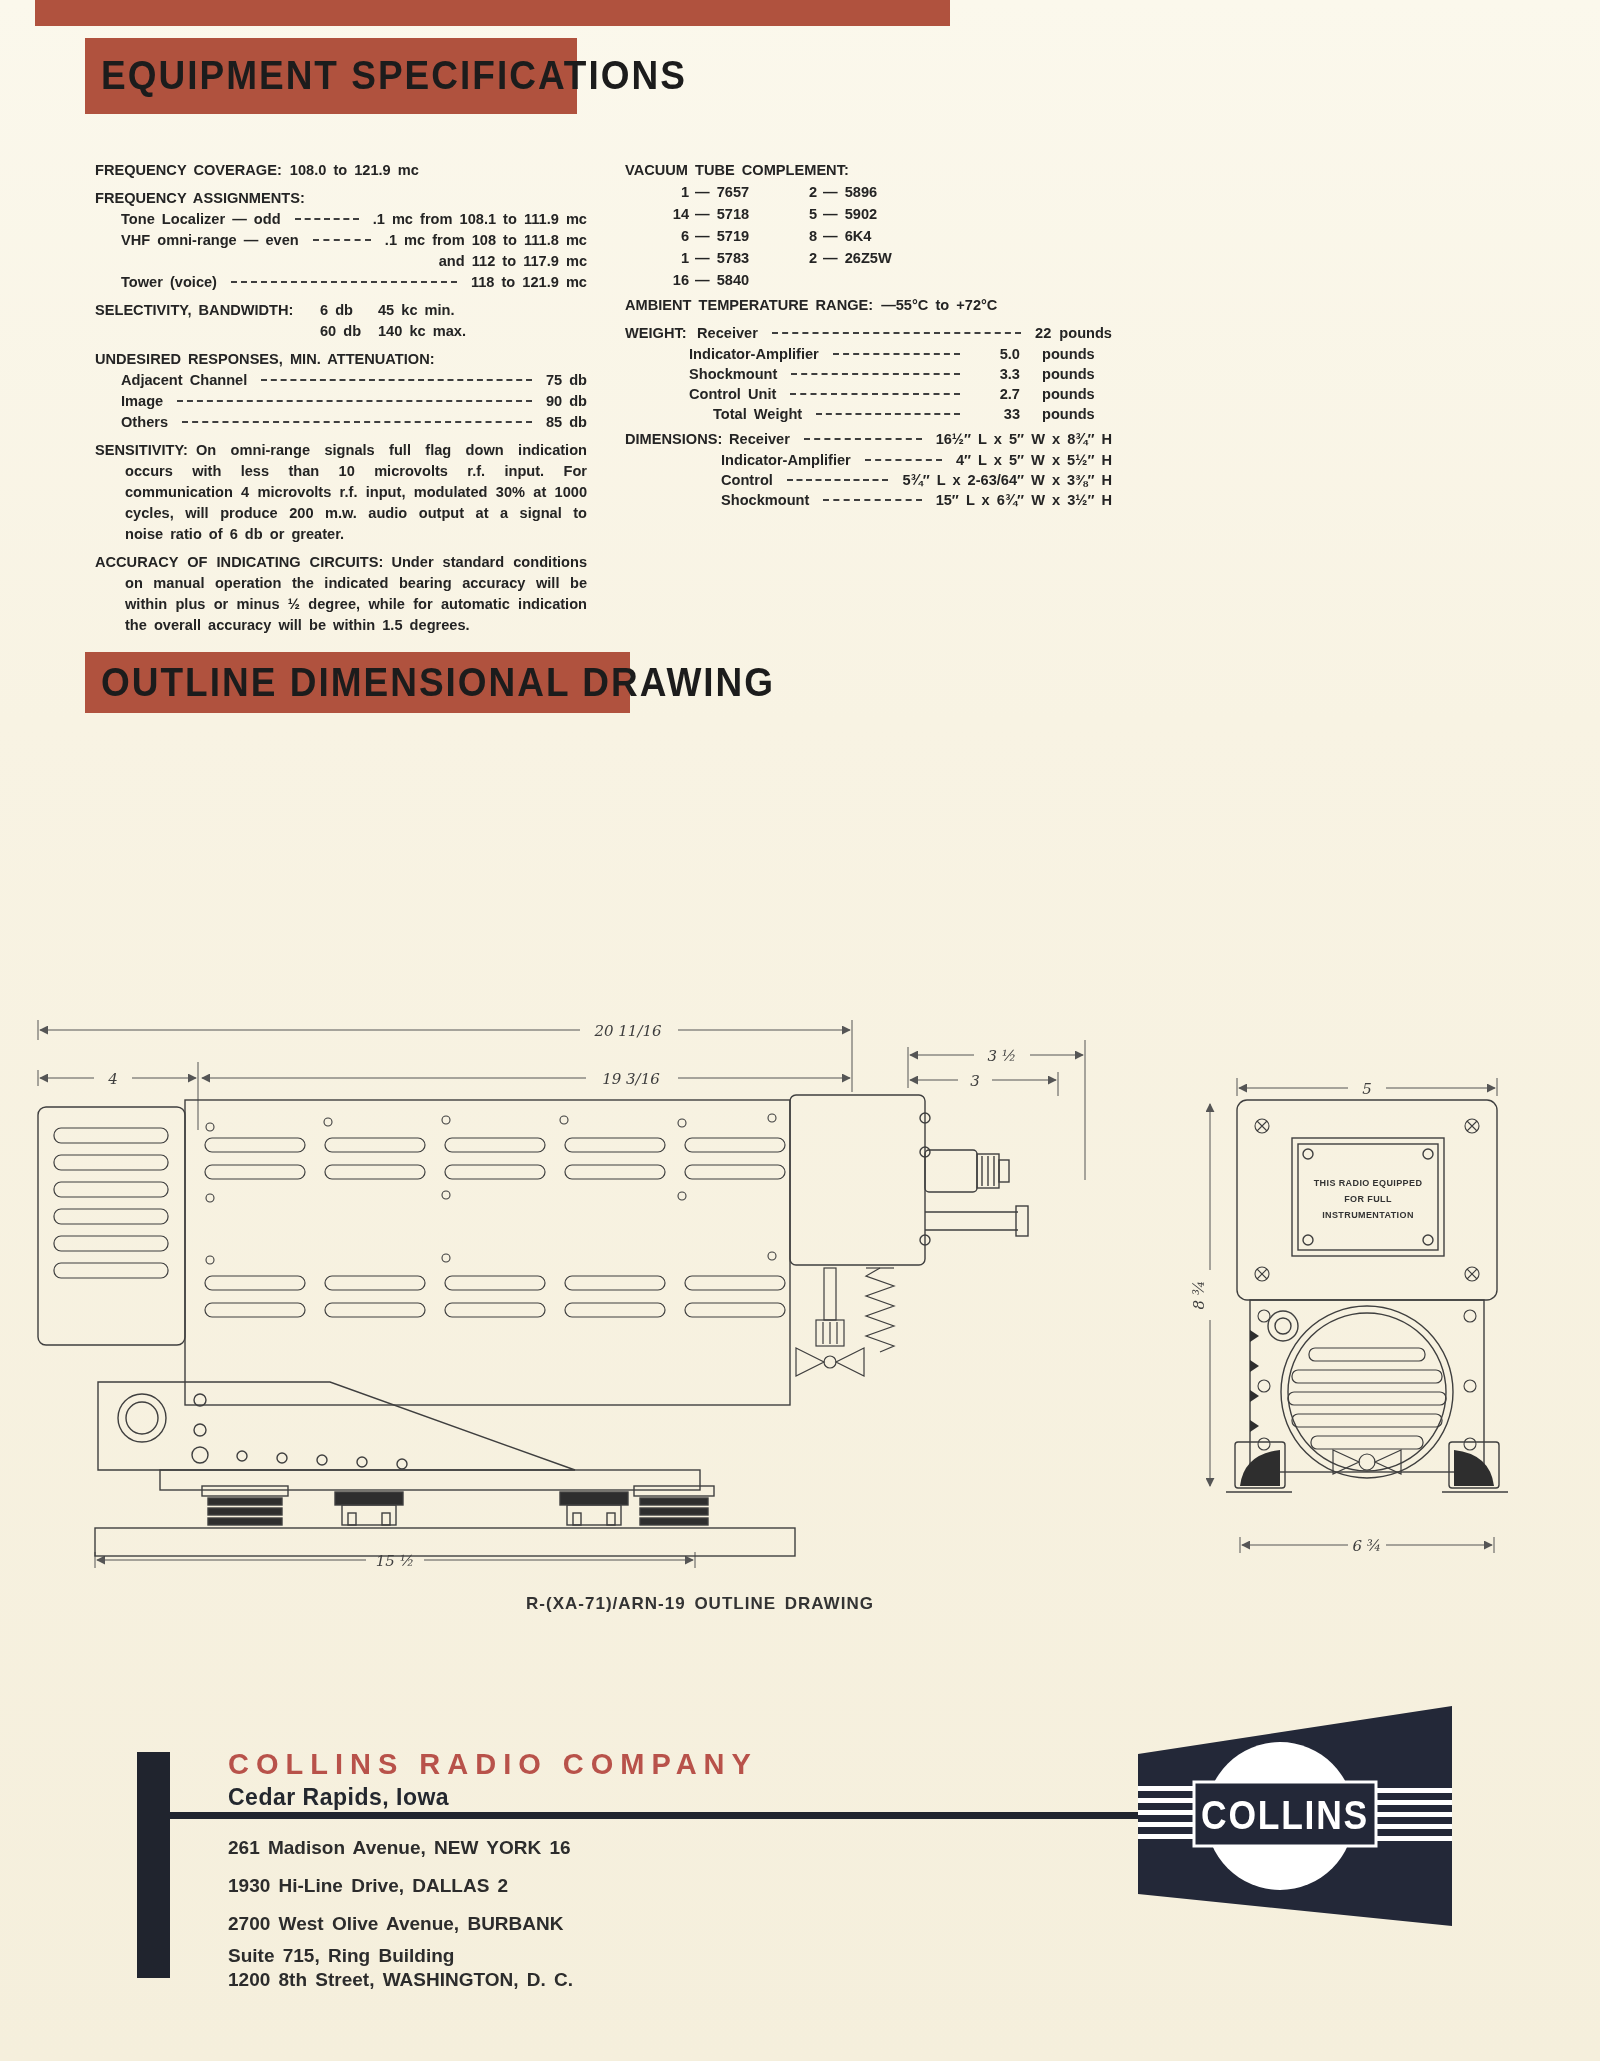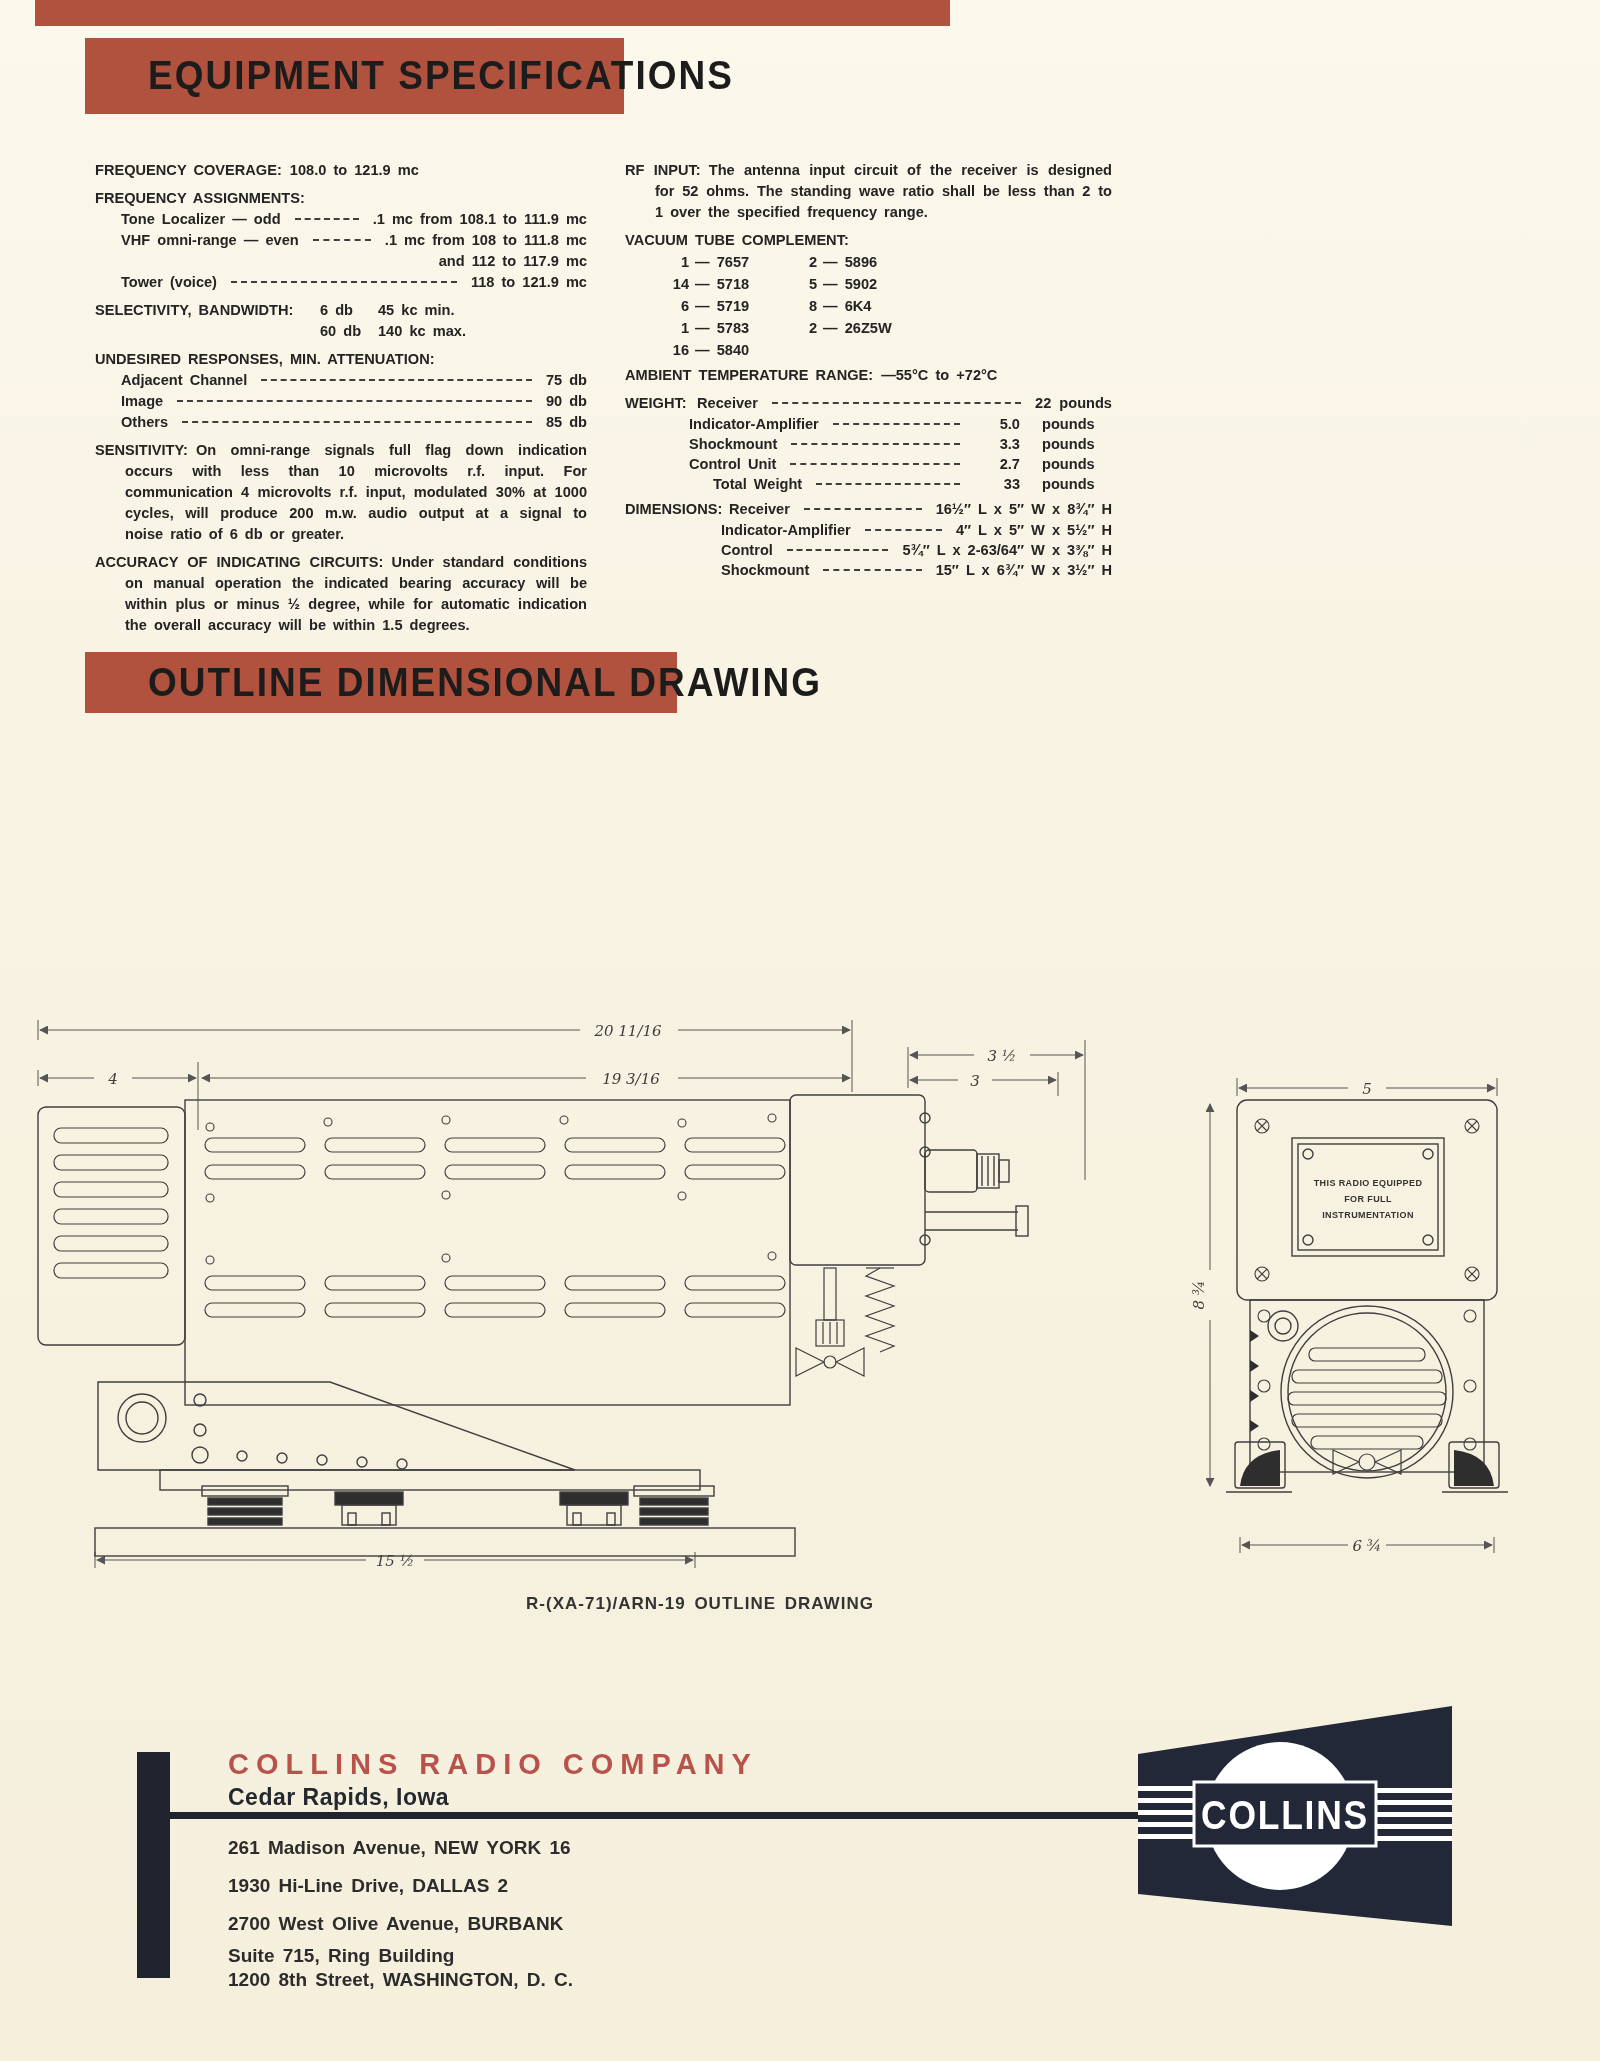--- a/index.html
+++ b/index.html
@@ -1,20 +1,20 @@
 <!DOCTYPE html>
 <html><head>
 <meta charset="utf-8">
 <style>
   html,body{margin:0;padding:0;background:#e8e4d4;}
   .page{position:relative;width:1600px;height:2061px;overflow:hidden;
         background:linear-gradient(180deg,#fbf8ec 0%,#f8f3e3 35%,#f5efdc 100%);
         font-family:"Liberation Sans","DejaVu Sans",sans-serif;color:#242424;}
   .topbar{position:absolute;left:35px;top:0;width:915px;height:26px;background:#b0523e;}
-  .banner{position:absolute;background:#b0523e;display:flex;align-items:center;padding-left:47px;}
+  .banner{position:absolute;background:#b0523e;display:flex;align-items:center;}
   .banner .btxt{display:inline-block;transform:scaleY(1.12);font-weight:700;font-size:37px;
         letter-spacing:2px;color:#1c1c1c;padding-left:16px;white-space:nowrap;}
   .banner1{left:85px;top:38px;width:492px;height:76px;}
   .banner2{left:85px;top:652px;width:545px;height:61px;}
   .col{position:absolute;top:160px;font-size:14.6px;font-weight:700;line-height:21px;word-spacing:3px;}
   .col-left{left:95px;width:492px;}
   .col-right{left:625px;width:487px;}
   .entry{margin-bottom:7px;}
   .para{text-align:justify;padding-left:30px;text-indent:-30px;margin-bottom:7px;}
   .lbl{margin-right:8px;}
@@ -113,23 +113,20 @@
     </div>
     <div class="para">
       <span class="lbl">SENSITIVITY:</span><span>On omni-range signals full flag down indication occurs with less than 10 microvolts r.f. input.  For communication 4 microvolts r.f. input, modulated 30% at 1000 cycles, will produce 200 m.w. audio output at a signal to noise ratio of 6 db or greater.</span>
     </div>
     <div class="para">
       <span class="lbl">ACCURACY OF INDICATING CIRCUITS:</span><span>Under standard conditions on manual operation the indicated bearing accuracy will be within plus or minus ½ degree, while for automatic indication the overall accuracy will be within 1.5 degrees.</span>
     </div>
   </div>
 
   <div class="col col-right">
-    <div class="para">
-      <span class="lbl">RF INPUT:</span><span>The antenna input circuit of the receiver is designed for 52 ohms.  The standing wave ratio shall be less than 2 to 1 over the specified frequency range.</span>
-    </div>
     <div>
       <div>VACUUM TUBE COMPLEMENT:</div>
       <div class="tubes">
         <span class="cnt">1</span>
           <span class="tube">— 7657</span>
           <span class="cnt">2</span>
           <span class="tube">— 5896</span>
         <span class="cnt">14</span>
           <span class="tube">— 5718</span>
           <span class="cnt">5</span>

